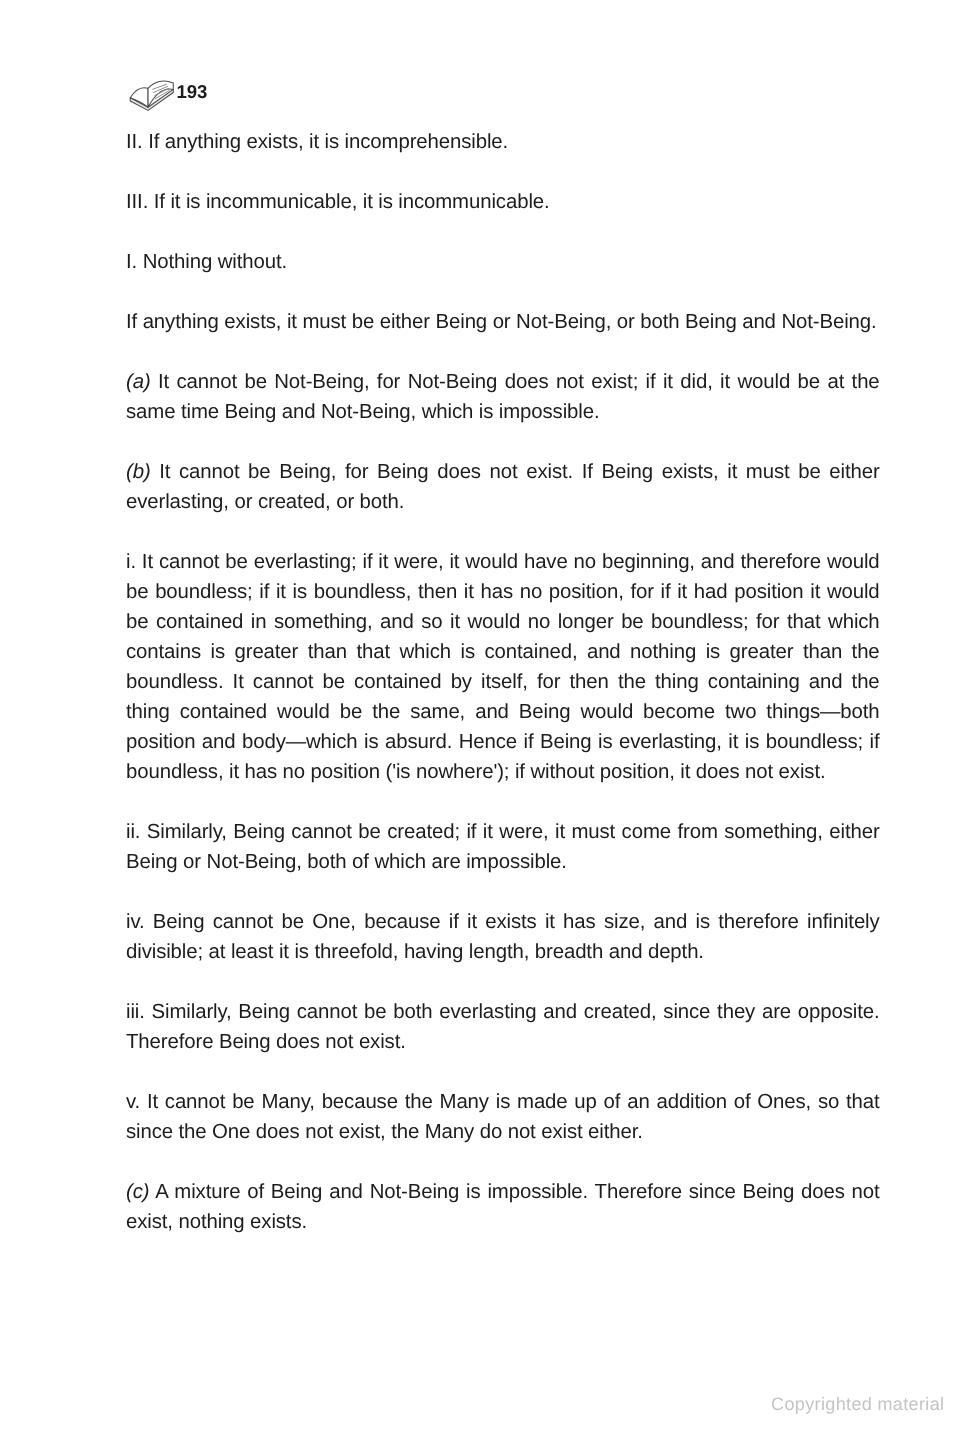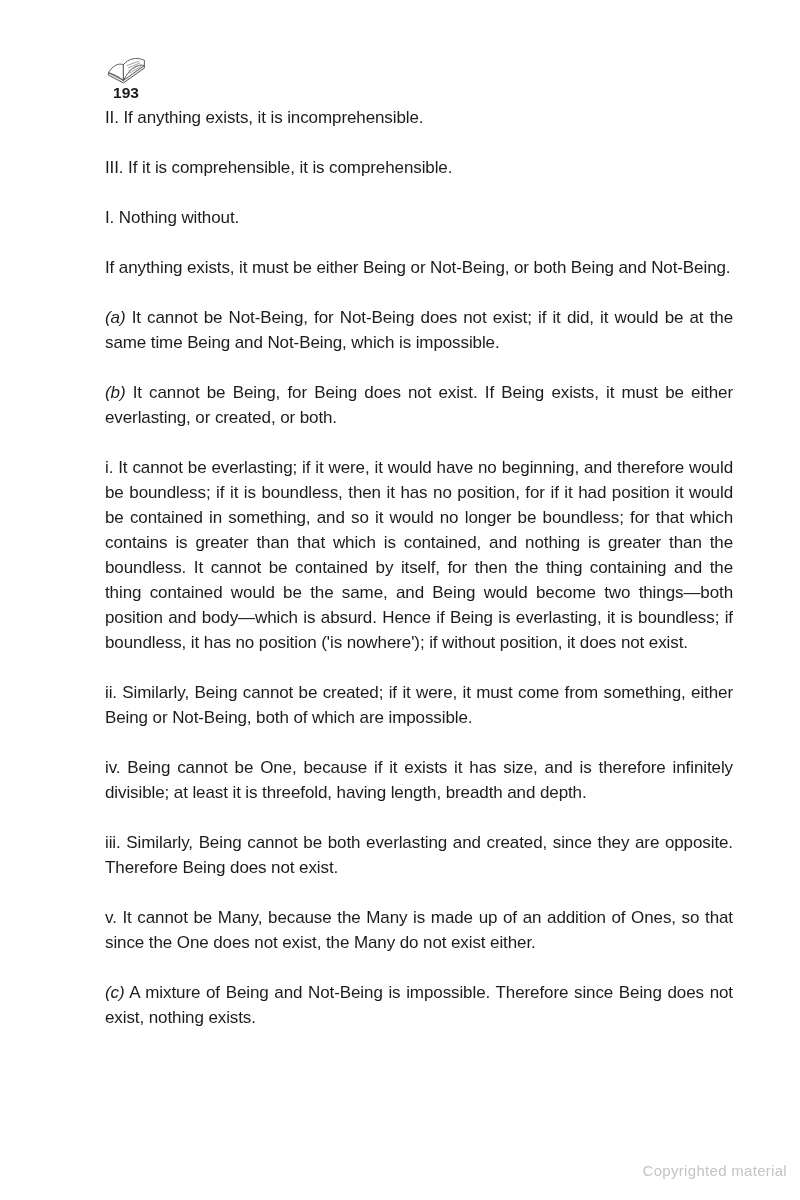--- a/index.html
+++ b/index.html
@@ -3,21 +3,21 @@
 <meta charset="utf-8">
 <style>
   html,body{margin:0;padding:0;background:var(--background,#ffffff);}
   .page{
     position:relative;width:800px;height:1200px;background:var(--background,#ffffff);
     overflow:hidden;font-family:"Liberation Sans",sans-serif;color:var(--text,#1c1c1c);
   }
   .content{position:absolute;left:105px;top:62px;width:628px;}
   .page-header{display:flex;justify-content:space-between;align-items:center;height:32px;margin-bottom:11px;}
   .running-title{font-weight:bold;font-size:15px;letter-spacing:0.1px;white-space:nowrap;}
-  .head-right{display:flex;align-items:center;gap:0;flex-direction:column;}
+  .head-right{display:flex;align-items:center;gap:0;}
   .book-icon{display:inline-flex;align-items:center;}
   .pagenum{font-weight:bold;font-size:15.5px;}
   .body-text p{
     margin:0 0 25px 0;font-size:17px;line-height:25px;
     text-align:justify;letter-spacing:-0.1px;
   }
   .body-text p:last-child{margin-bottom:15px;}
   .marker{font-style:italic;}
   .watermark{
     position:absolute;right:13px;bottom:21px;
@@ -46,21 +46,21 @@
               <path d="M27.5 22 L41.5 14"></path>
             </g>
           </svg>
         </span>
         <span class="pagenum">193</span>
       </span>
     </header>
 
     <main class="body-text">
       <p><span>II. If anything exists, it is incomprehensible.</span></p>
-      <p><span>III. If it is comprehensible, it is comprehensible.</span></p>
+      <p><span>III. If it is incommunicable, it is incommunicable.</span></p>
       <p><span>I. Nothing without.</span></p>
       <p><span>If anything exists, it must be either Being or Not-Being, or both Being and Not-Being.</span></p>
       <p><em class="marker">(a)</em><span> It cannot be Not-Being, for Not-Being does not exist; if it did, it would be at the same time Being and Not-Being, which is impossible.</span></p>
       <p><em class="marker">(b)</em><span> It cannot be Being, for Being does not exist. If Being exists, it must be either everlasting, or created, or both.</span></p>
       <p><span>i. It cannot be everlasting; if it were, it would have no beginning, and therefore would be boundless; if it is boundless, then it has no position, for if it had position it would be contained in something, and so it would no longer be boundless; for that which contains is greater than that which is contained, and nothing is greater than the boundless. It cannot be contained by itself, for then the thing containing and the thing contained would be the same, and Being would become two things—both position and body—which is absurd. Hence if Being is everlasting, it is boundless; if boundless, it has no position ('is nowhere'); if without position, it does not exist.</span></p>
       <p><span>ii. Similarly, Being cannot be created; if it were, it must come from something, either Being or Not-Being, both of which are impossible.</span></p>
       <p><span>iv. Being cannot be One, because if it exists it has size, and is therefore infinitely divisible; at least it is threefold, having length, breadth and depth.</span></p>
       <p><span>iii. Similarly, Being cannot be both everlasting and created, since they are opposite. Therefore Being does not exist.</span></p>
       <p><span>v. It cannot be Many, because the Many is made up of an addition of Ones, so that since the One does not exist, the Many do not exist either.</span></p>
       <p><em class="marker">(c)</em><span> A mixture of Being and Not-Being is impossible. Therefore since Being does not exist, nothing exists.</span></p>

